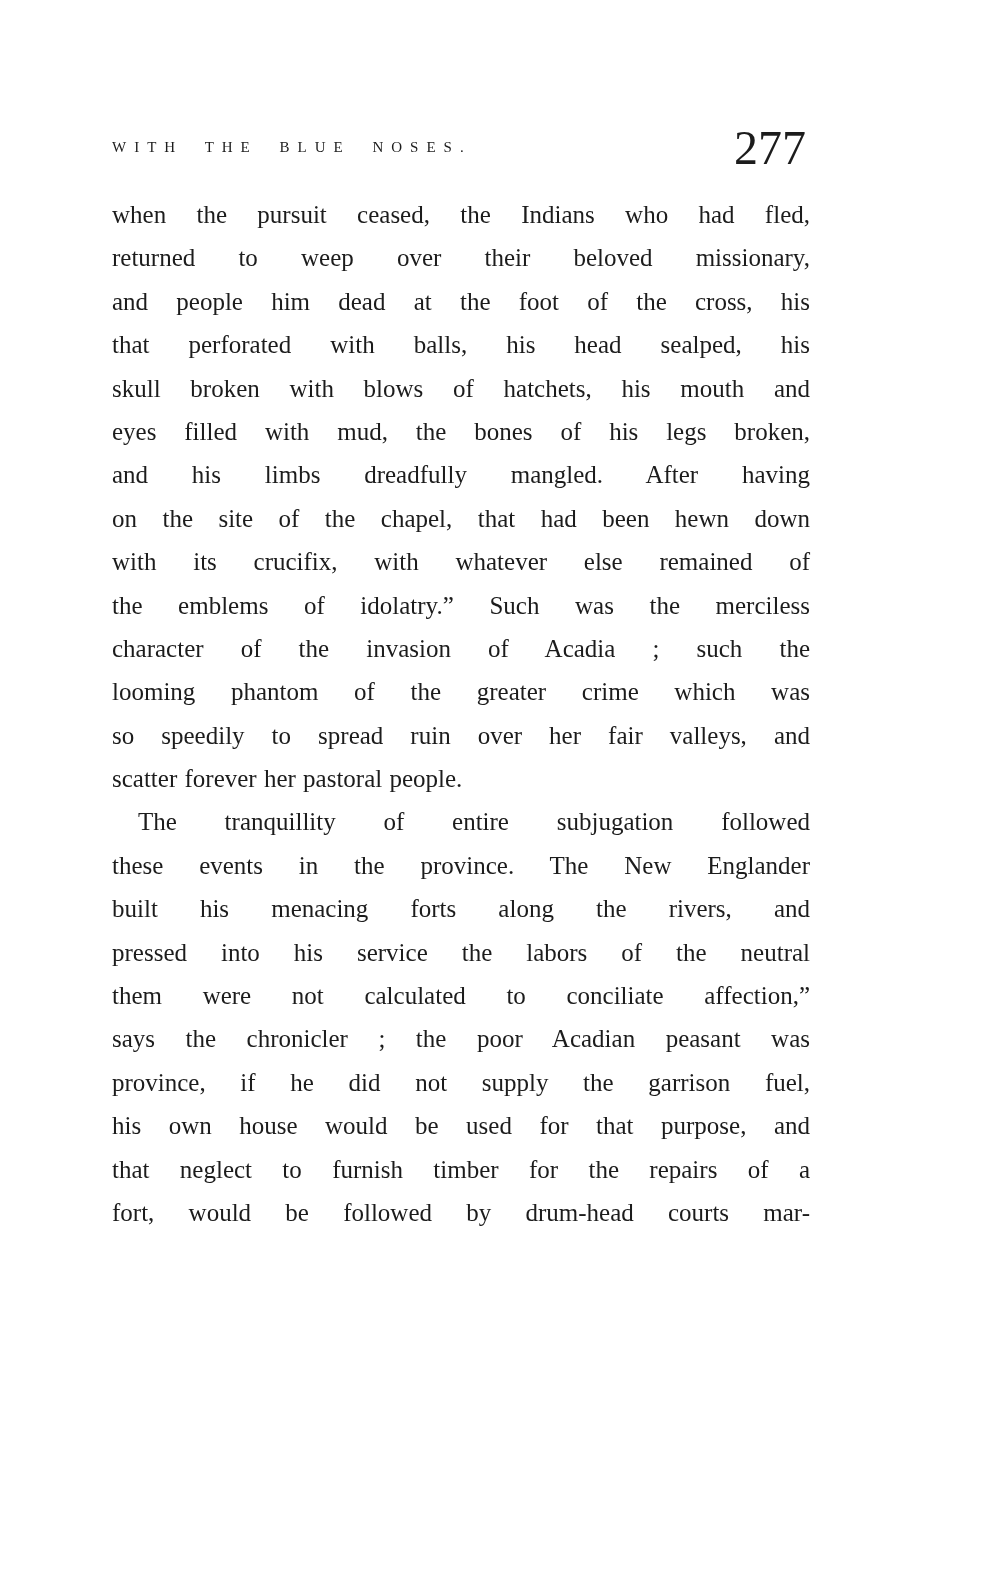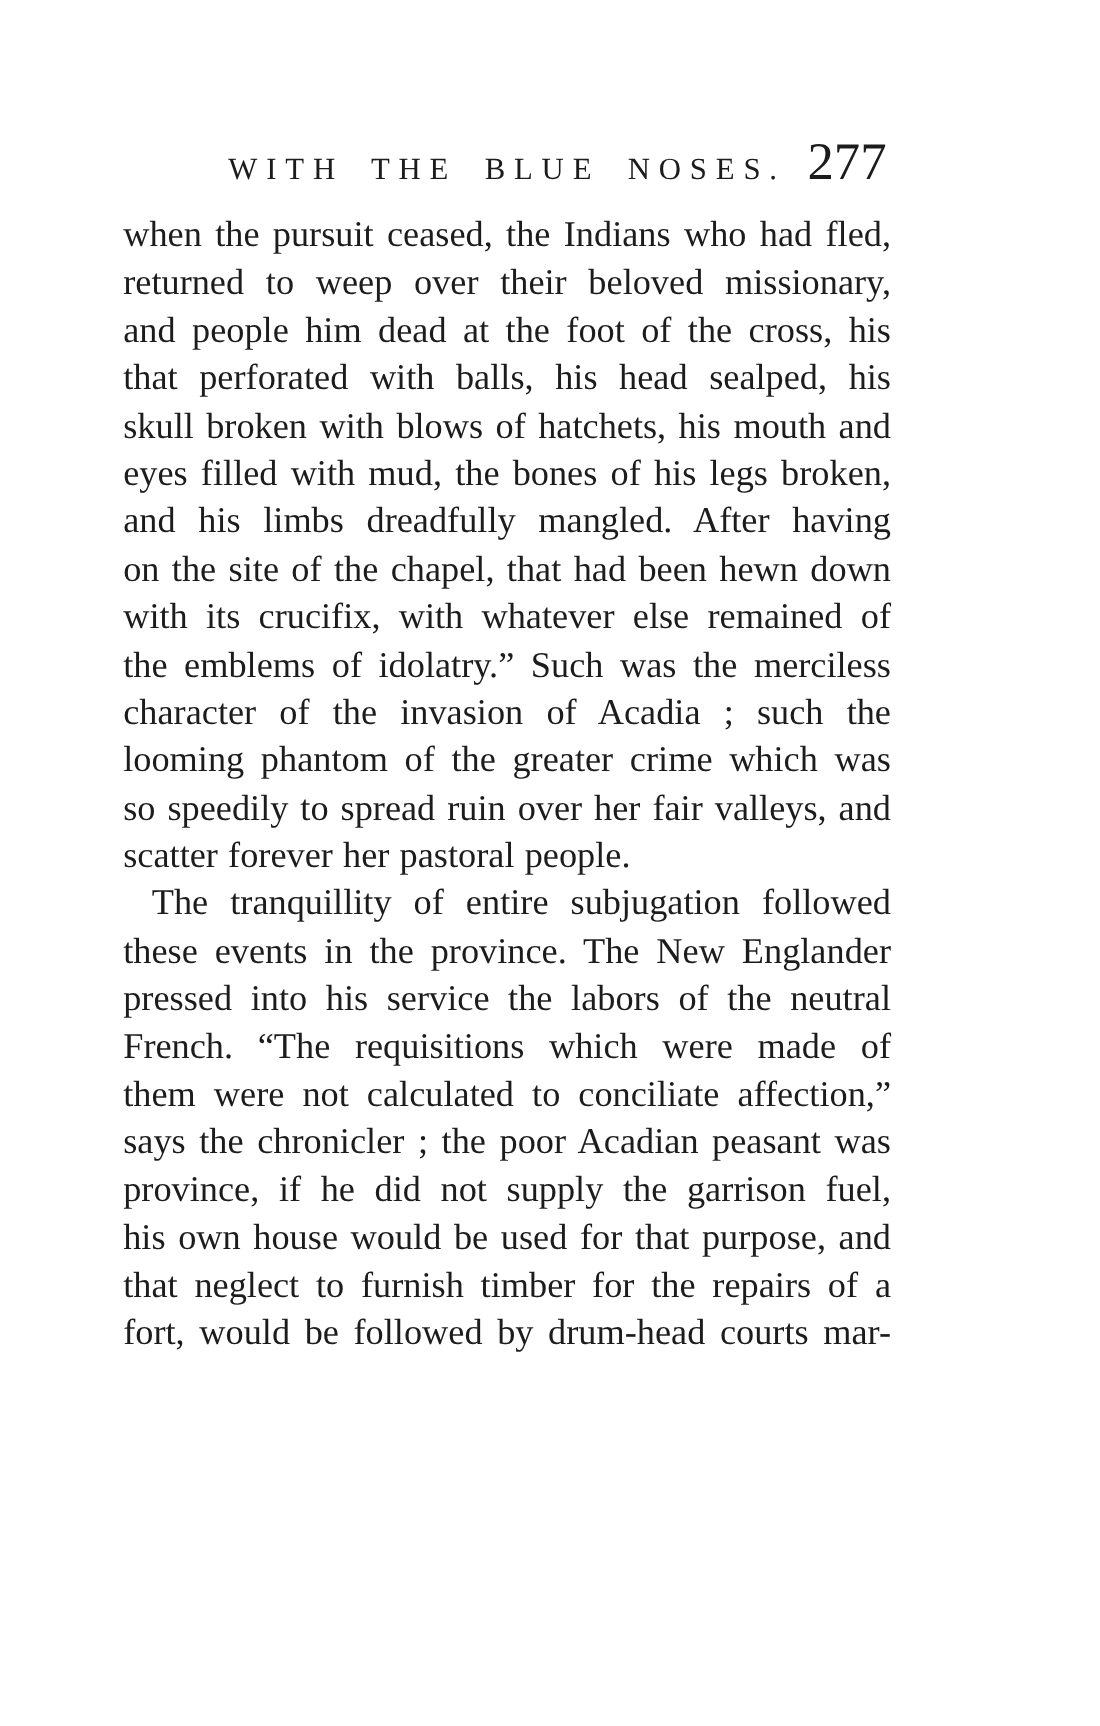--- a/index.html
+++ b/index.html
@@ -22,22 +22,21 @@
     left: 112px;
     top: 130px;
     width: 698px;
     height: 44px;
   }
   .header-title {
     position: absolute;
     left: 0;
     right: 0;
     top: 9px;
-    text-align: center;
-    font-size: 28px;
+    font-size: 15px;
     letter-spacing: 8px;
     word-spacing: 10px;
     white-space: nowrap;
   }
   .page-number {
     position: absolute;
     right: 4px;
     top: 0;
     font-size: 48px;
     line-height: 36px;
@@ -45,21 +44,21 @@
   .text-block {
     position: absolute;
     left: 112px;
     top: 193px;
     width: 698px;
   }
   .paragraph {
     margin: 0;
   }
   .line {
-    font-size: 33px;
+    font-size: 25px;
     height: 43.4px;
     line-height: 43.4px;
     text-align: justify;
     text-align-last: justify;
     overflow: visible;
     word-spacing: 1px;
   }
   .line.last {
     text-align-last: left;
   }
@@ -88,22 +87,22 @@
         <div class="line">with its crucifix, with whatever else remained of</div>
         <div class="line">the emblems of idolatry.” Such was the merciless</div>
         <div class="line">character of the invasion of Acadia ; such the</div>
         <div class="line">looming phantom of the greater crime which was</div>
         <div class="line">so speedily to spread ruin over her fair valleys, and</div>
         <div class="line last">scatter forever her pastoral people.</div>
       </div>
       <div class="paragraph">
         <div class="line indent">The tranquillity of entire subjugation followed</div>
         <div class="line">these events in the province. The New Englander</div>
+        <div class="line">built his menacing forts along the rivers, and</div>
         <div class="line">pressed into his service the labors of the neutral</div>
-        <div class="line">French. “The requisitions which were made of</div>
         <div class="line">them were not calculated to conciliate affection,”</div>
         <div class="line">says the chronicler ; the poor Acadian peasant was</div>
         <div class="line">province, if he did not supply the garrison fuel,</div>
         <div class="line">his own house would be used for that purpose, and</div>
         <div class="line">that neglect to furnish timber for the repairs of a</div>
         <div class="line">fort, would be followed by drum-head courts mar-</div>
       </div>
     </div>
 </div>
 

